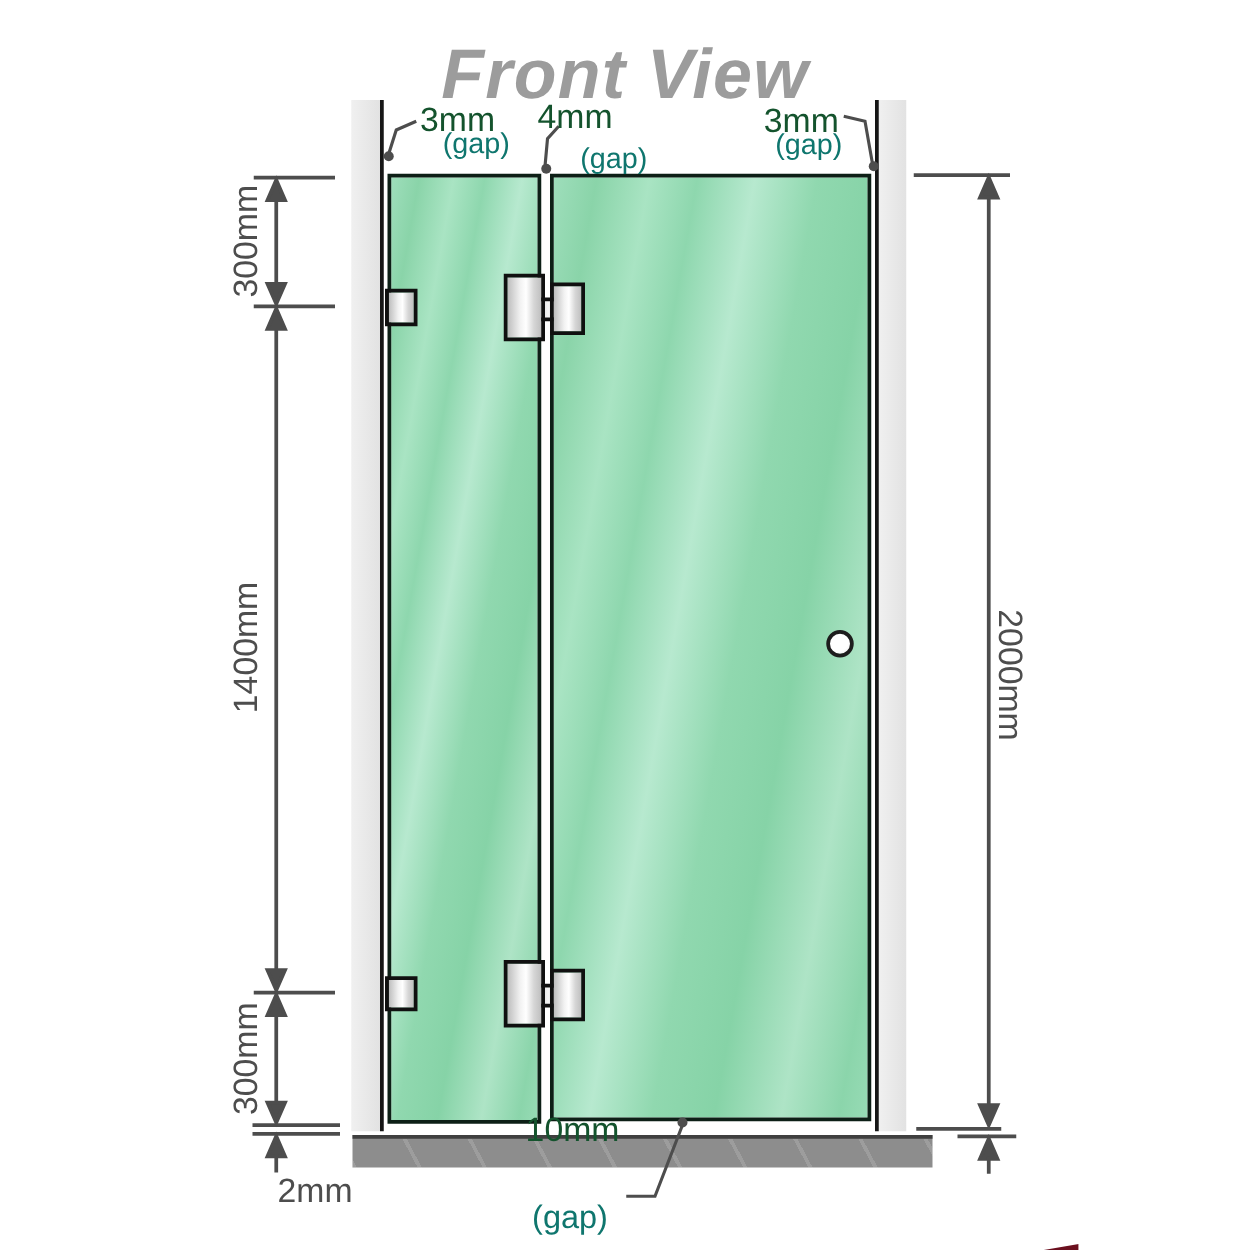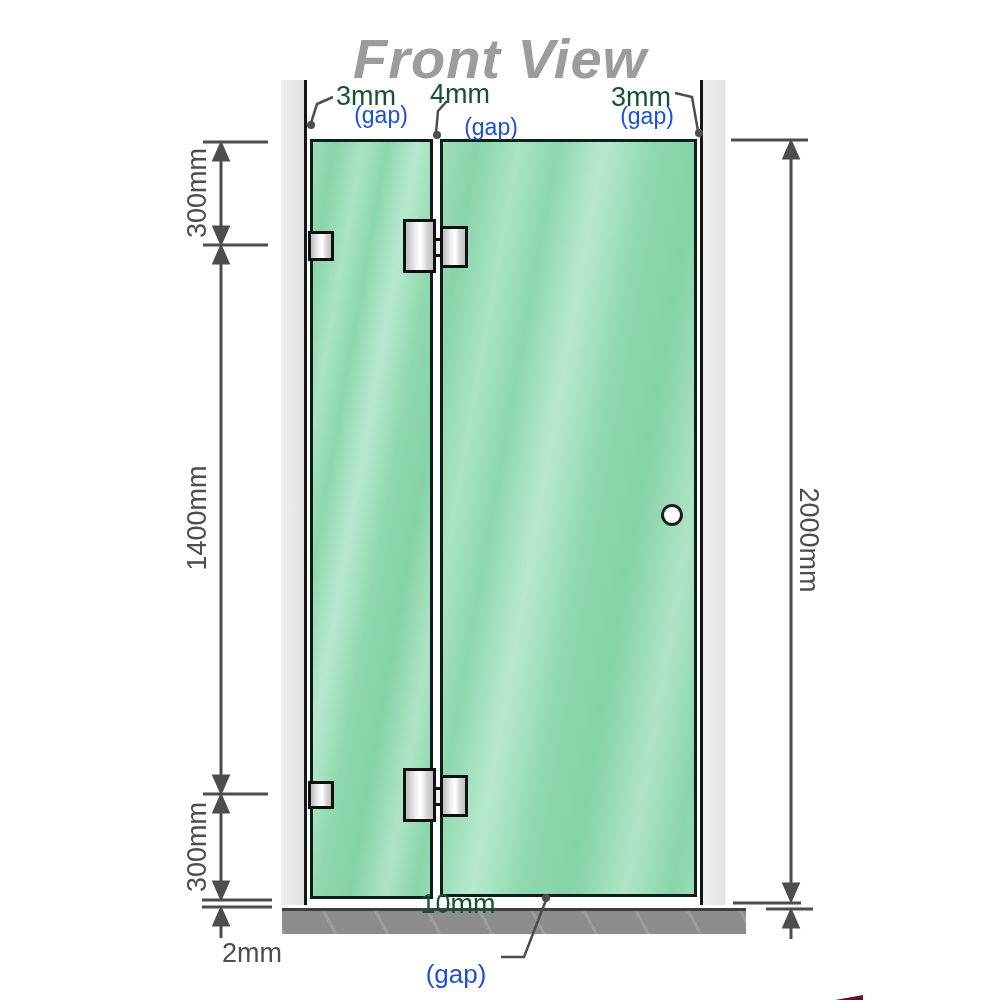--- a/index.html
+++ b/index.html
@@ -58,21 +58,21 @@
     border-top:3px solid #3f3f3f;box-sizing:border-box;
   }
   
   #watermark-fragment{
     left:835px;top:993px;width:28px;height:7px;background:#6b0f1e;
     clip-path:polygon(0 100%,100% 30%,100% 100%);
   }
   
   .dim-text{color:#4d4d4d;font-size:27px;white-space:nowrap;}
   .gap-value{color:#14532d;font-size:27px;white-space:nowrap;}
-  .gap-suffix{color:#1d4ed8;font-size:23px;white-space:nowrap;}
+  .gap-suffix{color:#0f766e;font-size:23px;white-space:nowrap;}
   .center{transform:translate(-50%,-50%);}
   .rot-ccw{transform:translate(-50%,-50%) rotate(-90deg);}
   .rot-cw{transform:translate(-50%,-50%) rotate(90deg);}
   #svg-layer{left:0;top:0;pointer-events:none;}
 </style>
 </head>
 <body>
 
 <div id="canvas">
 

